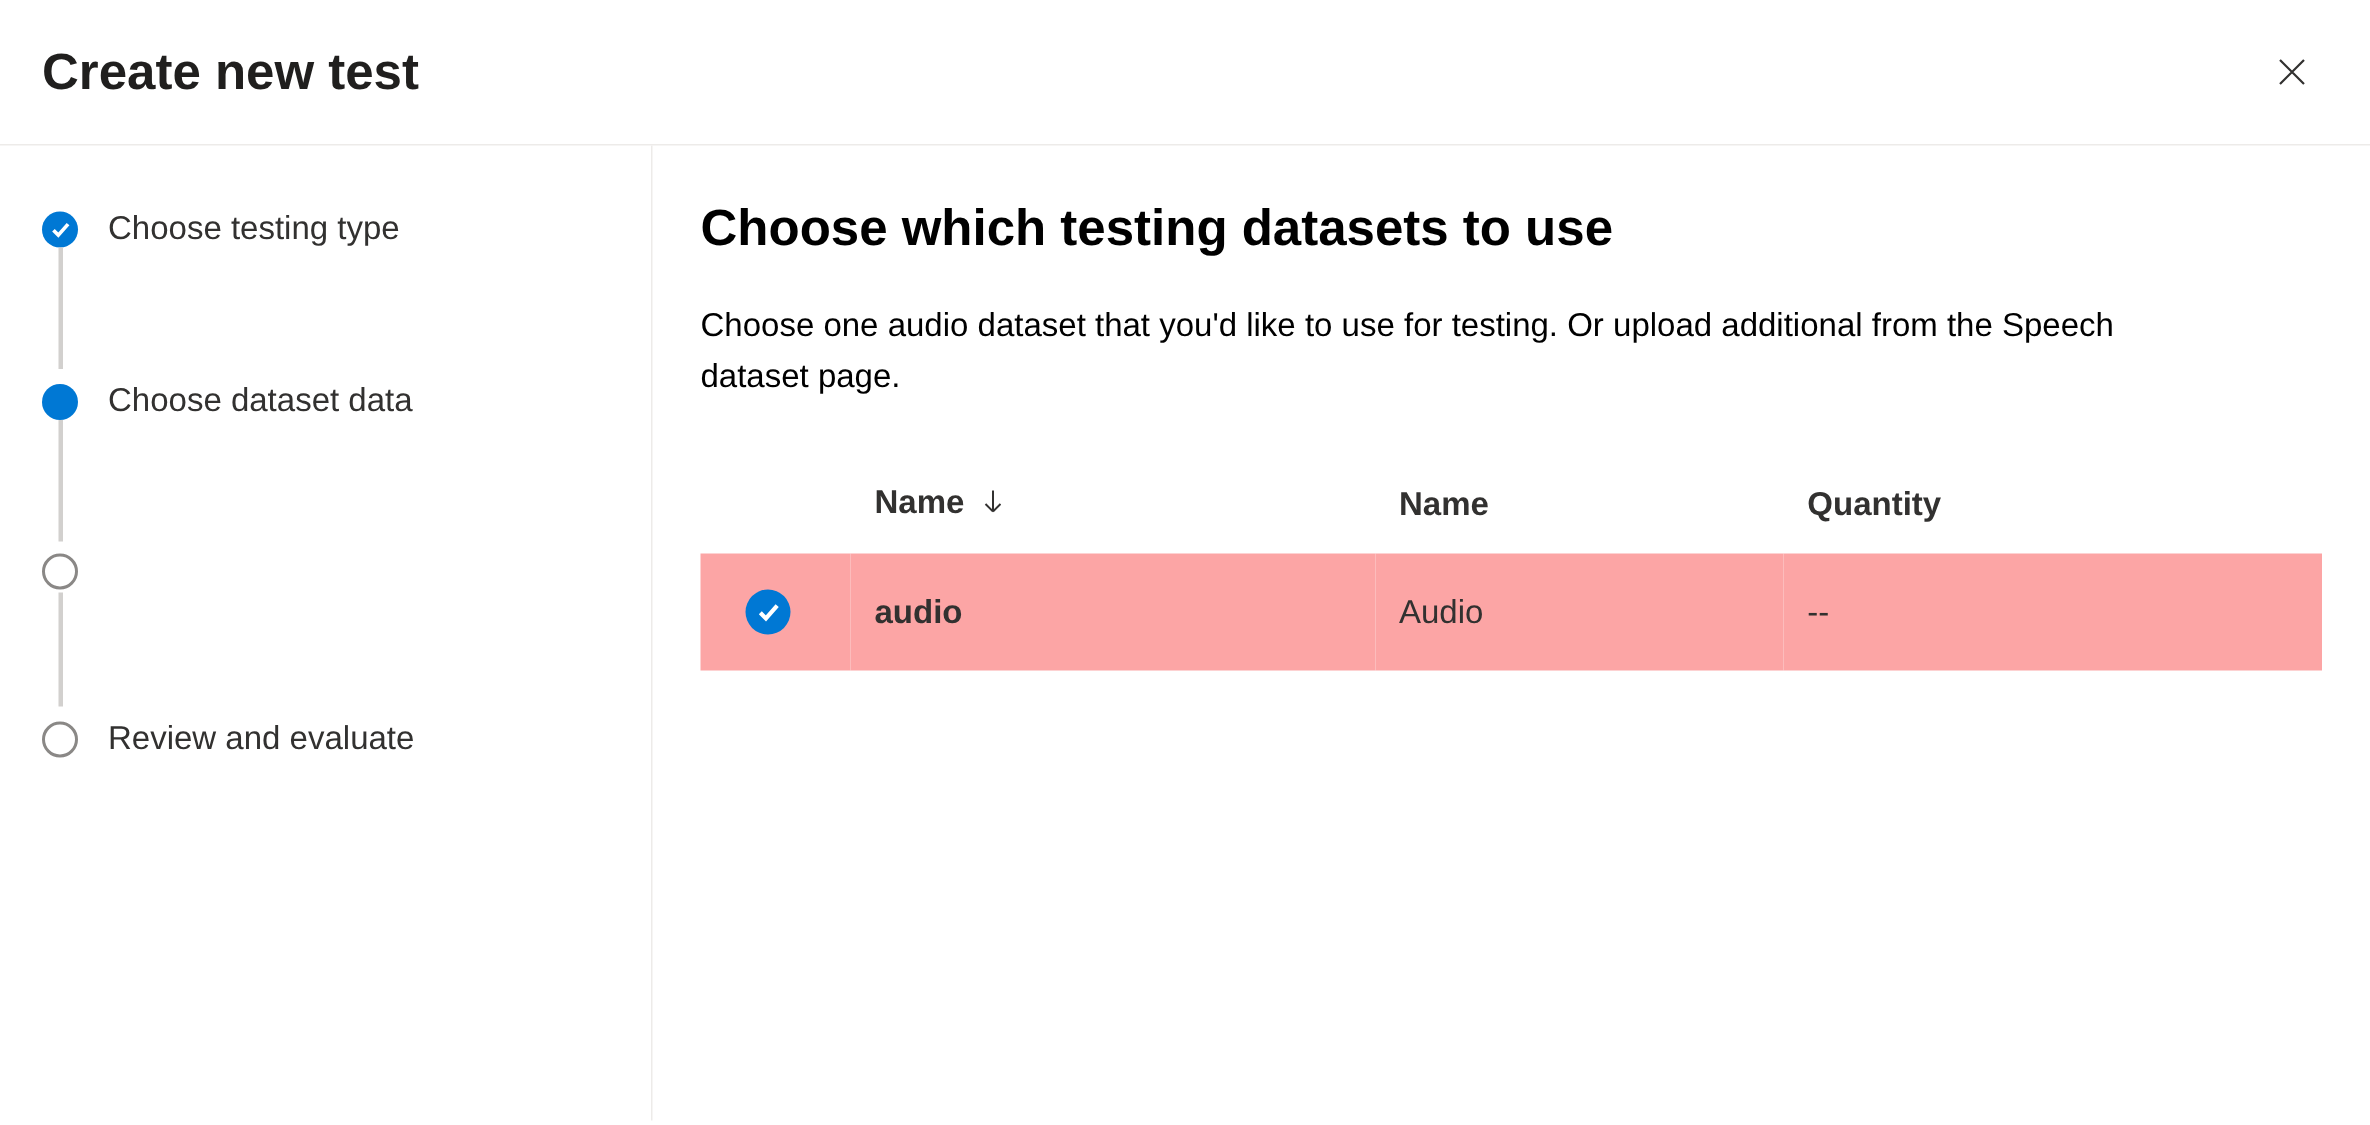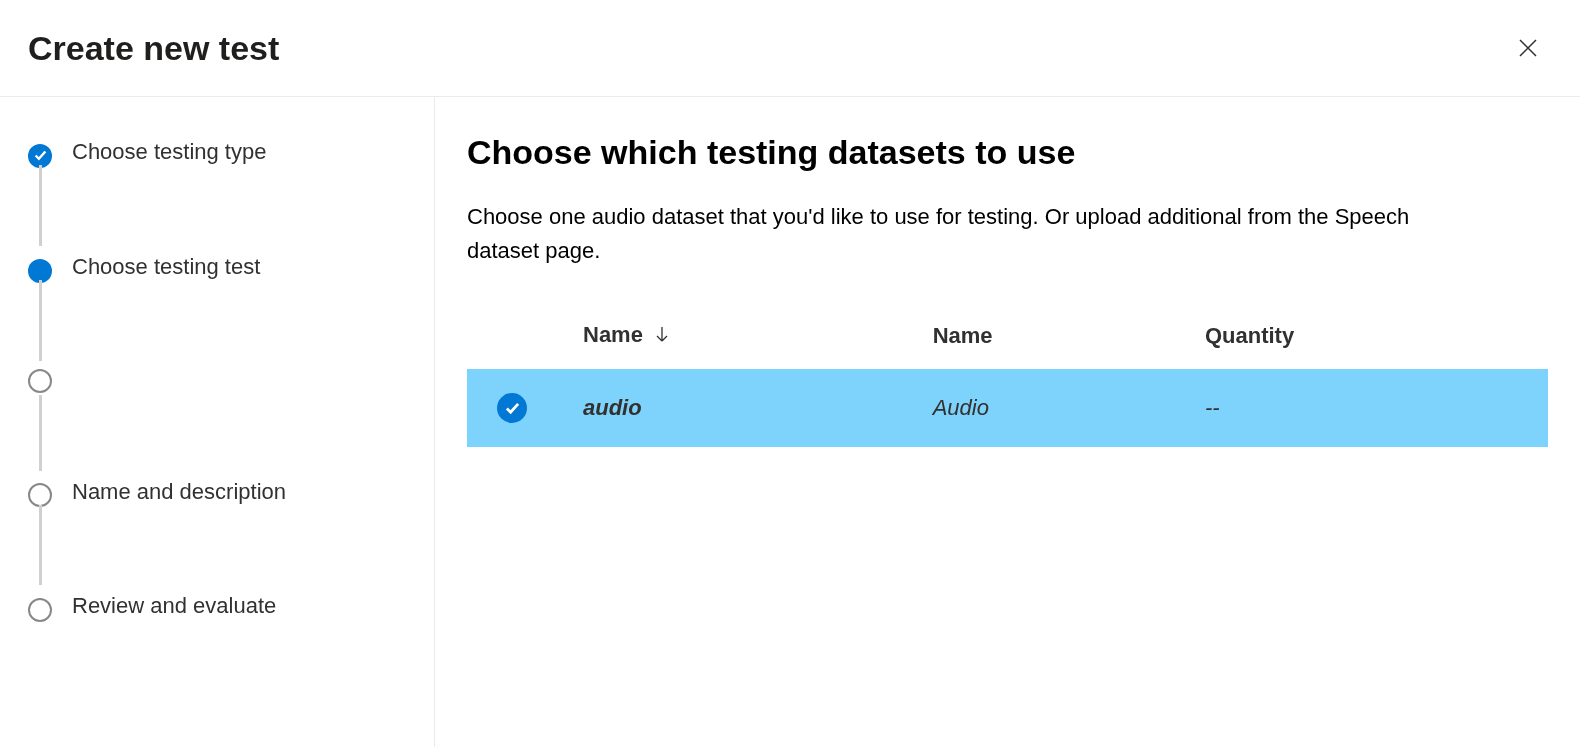--- a/index.html
+++ b/index.html
@@ -42,21 +42,21 @@
       width: 435px;
       border-right: 1px solid #edebe9;
       padding: 40px 28px 0 28px;
     }
     .steps {
       list-style: none;
       position: relative;
     }
     .step {
       display: flex;
-      align-items: flex-end;
+      align-items: center;
       position: relative;
       padding-bottom: 84px;
     }
     .step:last-child { padding-bottom: 0; }
     .step-connector {
       position: absolute;
       left: 11px;
       top: 28px;
       width: 3px;
       background: #d2d0ce;
@@ -125,22 +125,21 @@
       color: #323130;
       padding: 14px 16px 20px 16px;
     }
     .table thead th.col-check { width: 100px; }
     .table thead th .sort-arrow {
       display: inline-block;
       margin-left: 6px;
       vertical-align: middle;
     }
     .table tbody tr {
-      background: #7dd3fc;
-      font-style: italic;
+      background: #fca5a5;
     }
     .table tbody td {
       padding: 24px 16px;
       font-size: 22px;
       color: #323130;
       vertical-align: middle;
     }
     .table tbody td.name-cell { font-weight: 600; }
     .row-check {
       width: 30px;
@@ -181,34 +180,29 @@
           <svg viewBox="0 0 16 16">
               <path d="M2 8 L6 12 L14 3"></path>
             </svg>
         </div>
         <span class="step-label">Choose testing type</span>
         <div class="step-connector"></div>
       </li>
 
       <li class="step">
         <div class="step-indicator current"></div>
-        <span class="step-label">Choose testing test</span>
+        <span class="step-label">Choose dataset data</span>
         <div class="step-connector"></div>
       </li>
 
       <li class="step">
         <div class="step-indicator upcoming"></div>
         <div class="step-connector"></div>
       </li>
 
-      <li class="step">
-        <div class="step-indicator upcoming"></div>
-        <span class="step-label">Name and description</span>
-        <div class="step-connector"></div>
-      </li>
 
       <li class="step">
         <div class="step-indicator upcoming"></div>
         <span class="step-label">Review and evaluate</span>
 
       </li>
 
     </ul>
   </nav>
 

